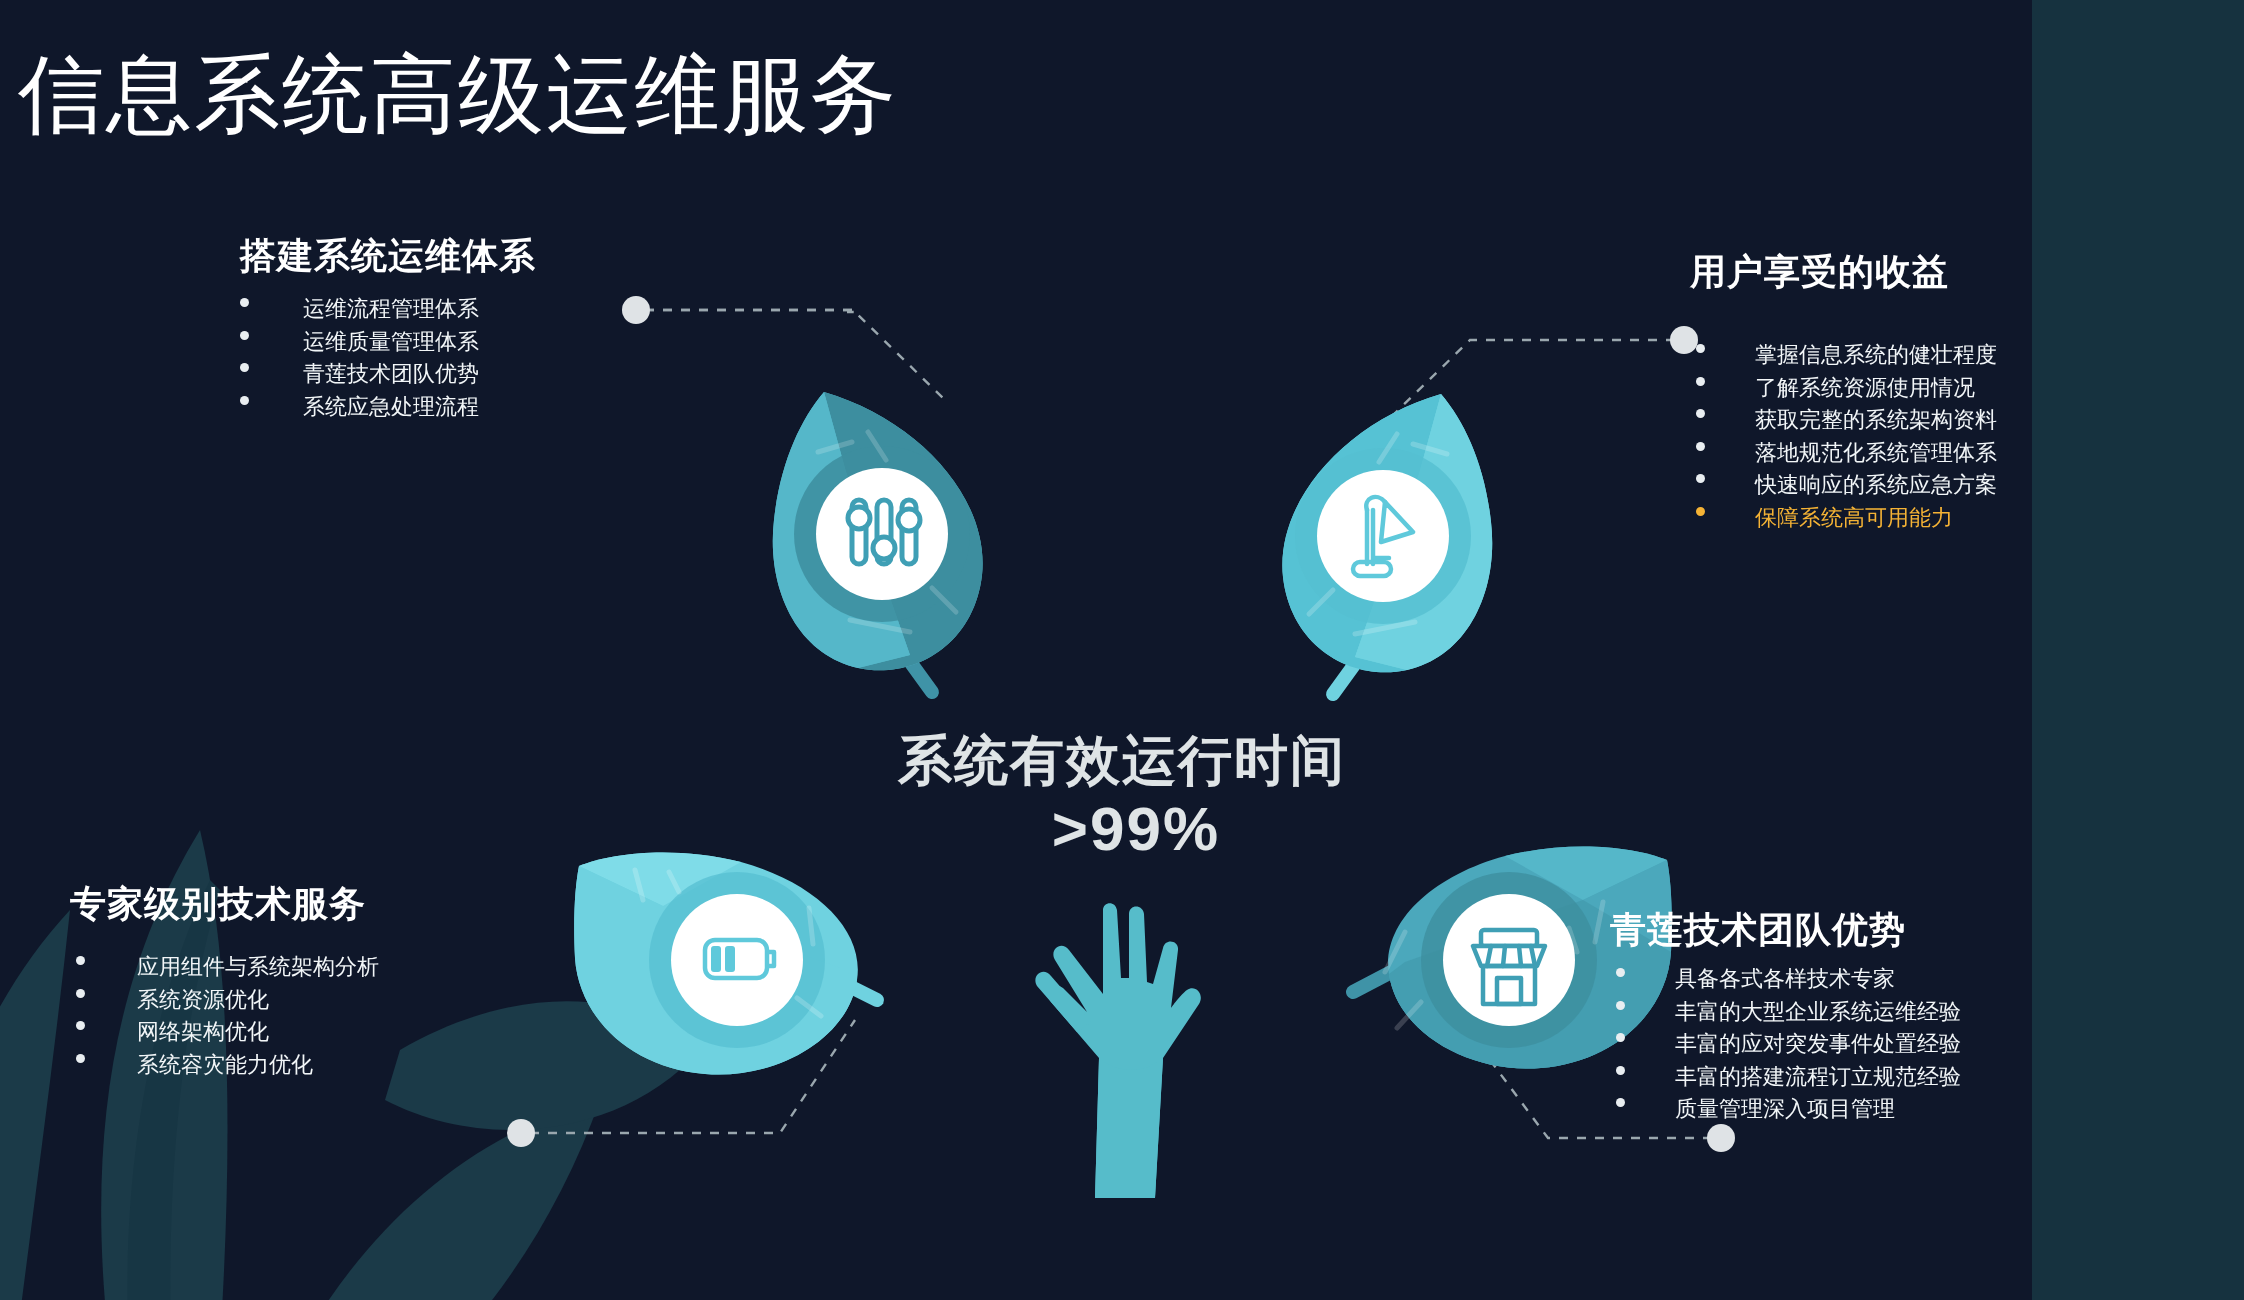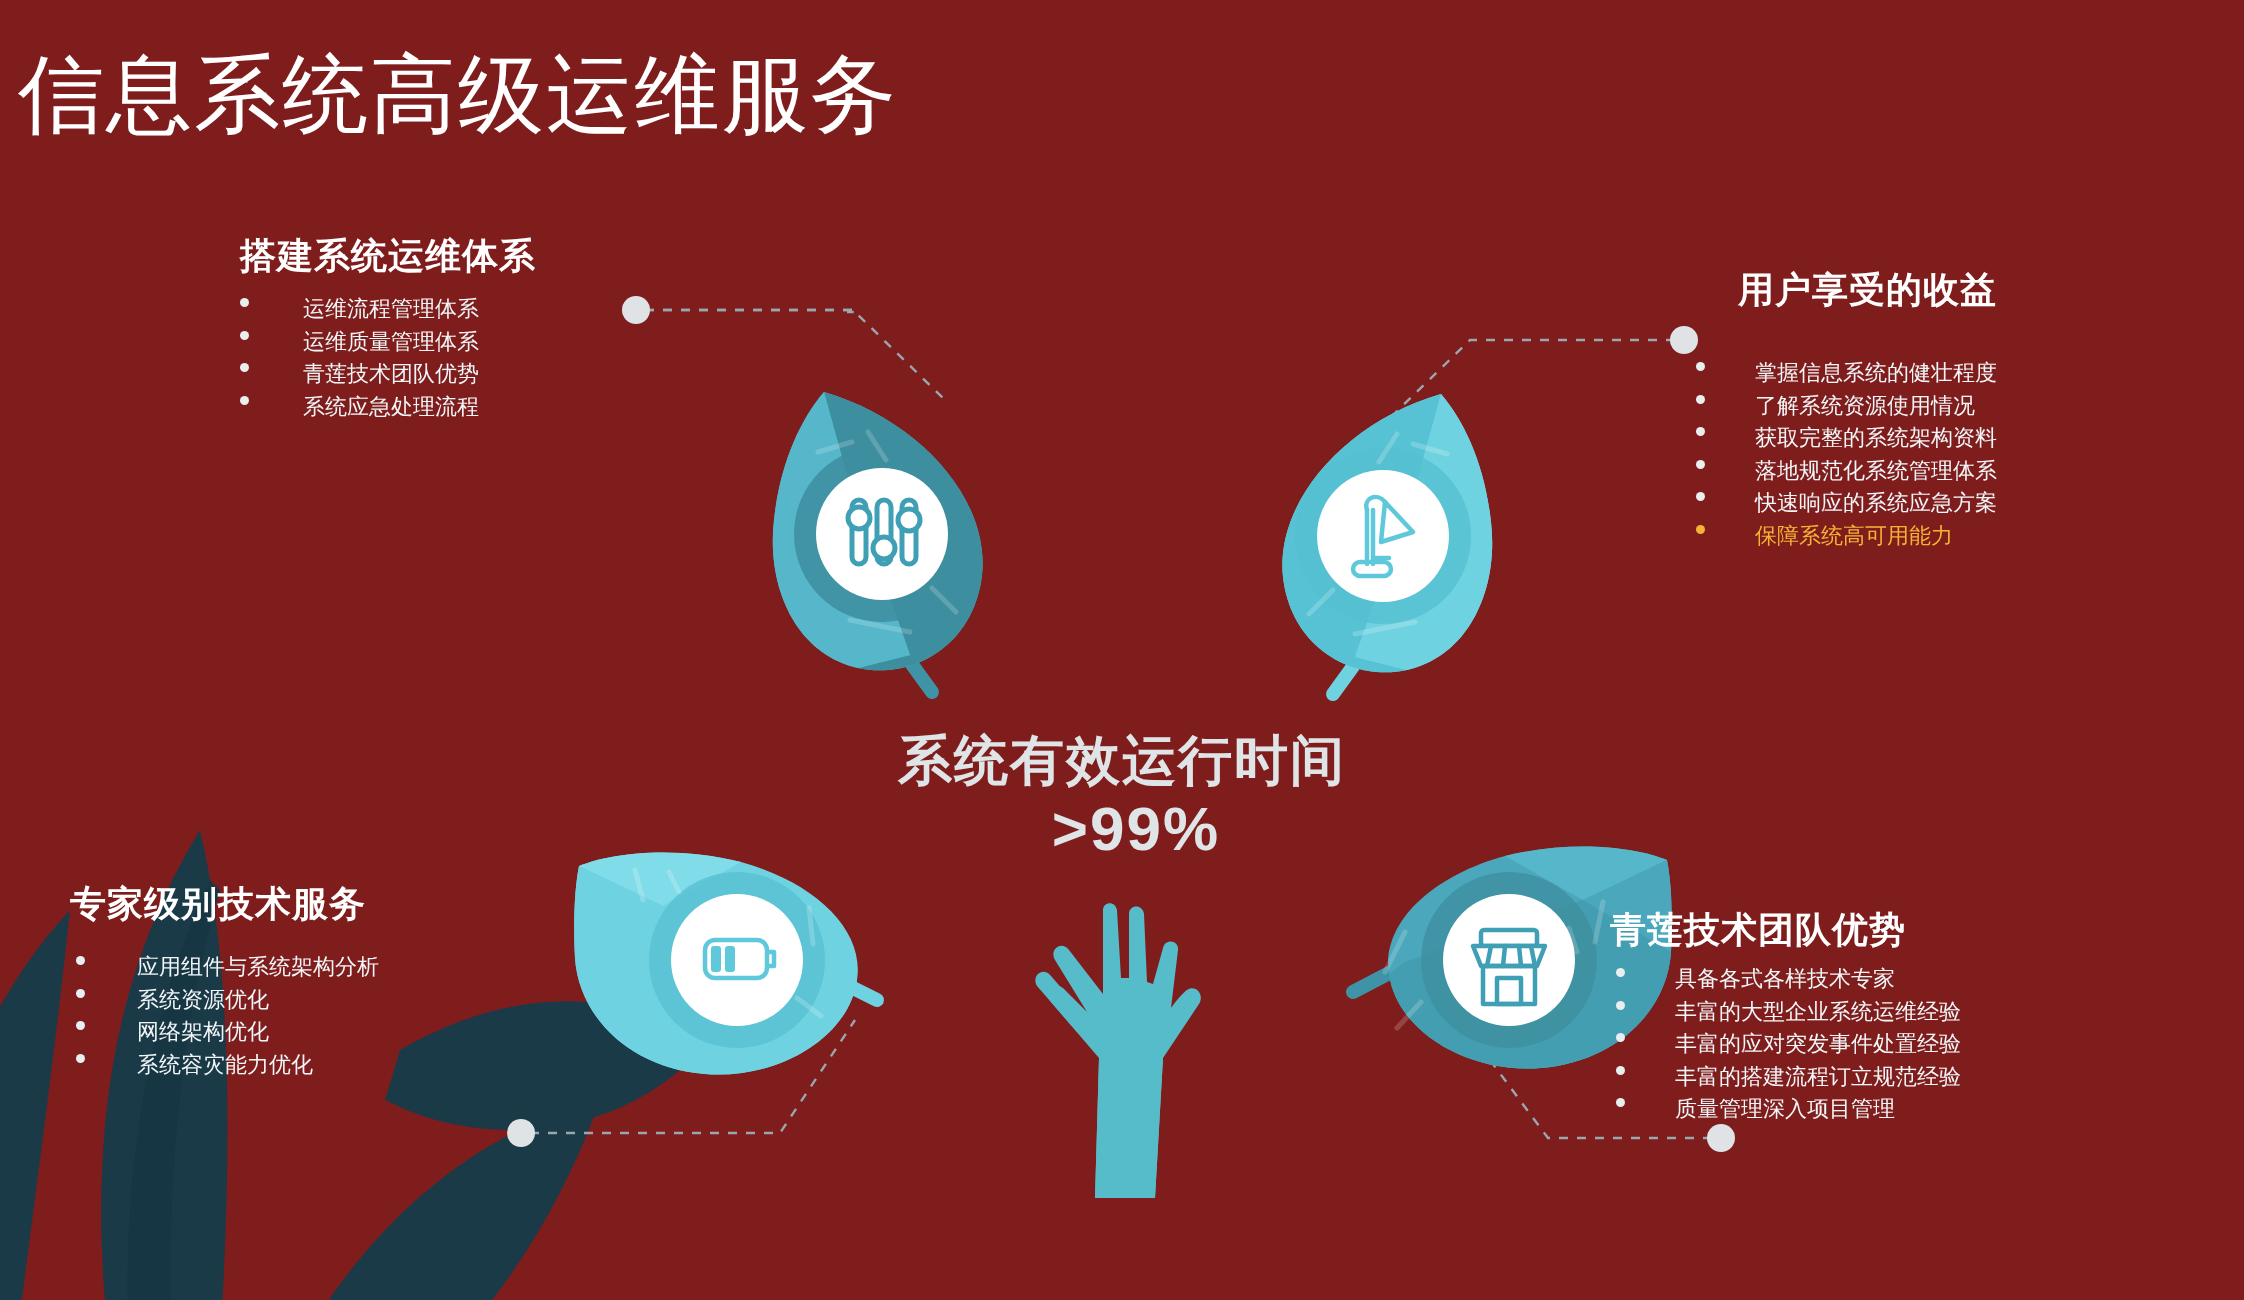--- a/index.html
+++ b/index.html
@@ -5,23 +5,23 @@
   html, body {
     margin: 0;
     padding: 0;
     background: #16323f;
   }
   body {
     font-family: "Liberation Sans", "DejaVu Sans", sans-serif;
   }
   #slide {
     position: relative;
-    width: 2244px;
+    width: 2032px;
     height: 1300px;
-    background: #7f1d1d;
+    background: #0f172a;
     overflow: hidden;
   }
 
   
   .bg-watermark {
     position: absolute;
     left: -120px;
     bottom: -180px;
     width: 820px;
     height: 900px;
@@ -75,21 +75,21 @@
     position: relative;
     top: -9px;
   }
   .block li .btext { display:inline-block; }
 
   
   #block-tl { left: 210px; top: 232px; }
   #block-tl .block-heading { text-align: center; padding-left: 30px; }
   #block-tl li .bullet { margin-right: 54px; margin-left: 30px; }
 
-  #block-tr { left: 1690px; top: 266px; text-align: right; }
+  #block-tr { left: 1690px; top: 248px; }
   #block-tr .block-heading { margin-bottom: 42px; }
   #block-tr li .bullet { margin-right: 50px; margin-left: 6px; }
   #block-tr li.accent { color: #f5b335; }
   #block-tr li.accent .bullet { background: #f5b335; }
 
   #block-bl { left: 70px; top: 880px; }
   #block-bl .block-heading { margin-bottom: 22px; }
   #block-bl li .bullet { margin-right: 52px; margin-left: 6px; }
 
   #block-br { left: 1610px; top: 906px; }

